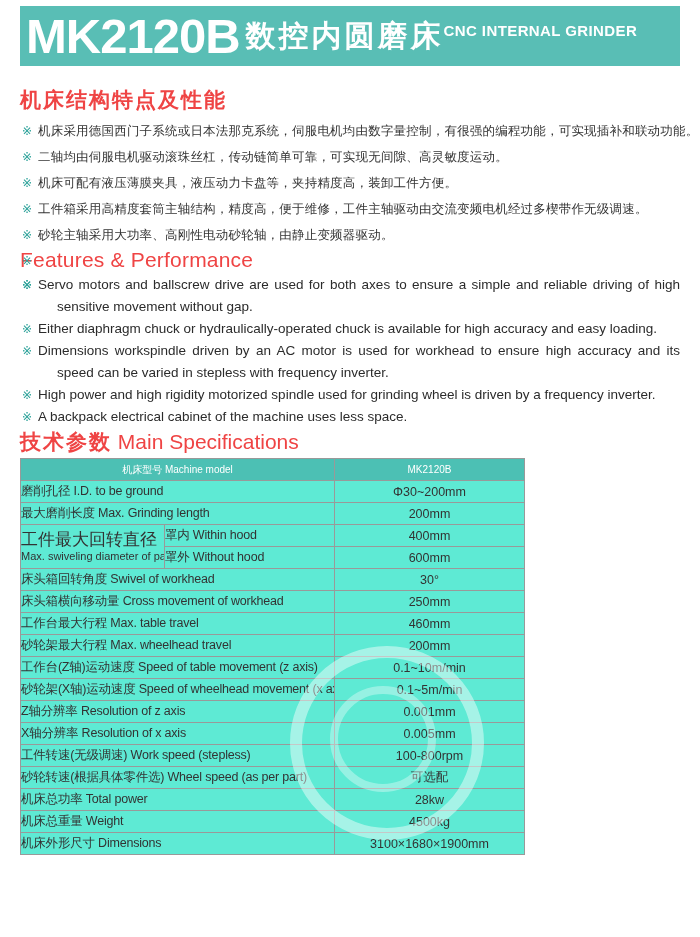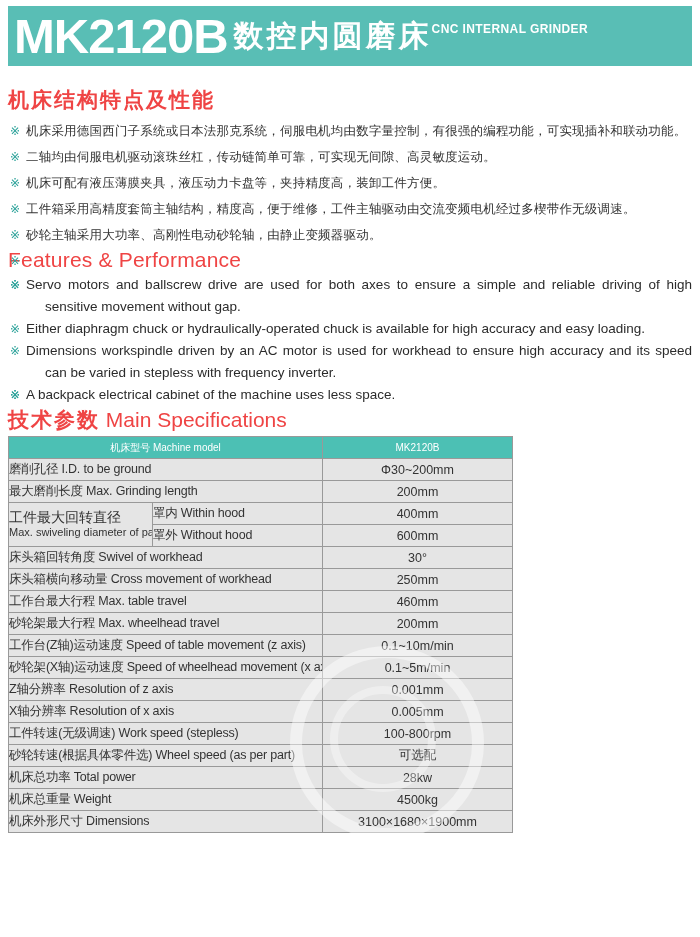--- a/index.html
+++ b/index.html
@@ -2,32 +2,32 @@
 <html><head>
 <meta charset="utf-8">
 <style>
   html,body{margin:0;padding:0;}
   body{
     width:700px;height:937px;overflow:hidden;position:relative;
     background:#ffffff;
     font-family:"Liberation Sans","DejaVu Sans",sans-serif;
     color:#2e2e2e;
   }
-  .page{padding:0 8px;position:relative;}
+  .page{padding:0 20px;position:relative;}
   
   .banner{
     margin-top:6px;height:60px;background:#59beb5;color:#fff;
     display:flex;align-items:center;overflow:hidden;
   }
   .banner .model{
     font-size:49px;font-weight:bold;line-height:1;margin-left:6px;letter-spacing:-1px;
   }
   .banner .title-block{margin-left:6px;display:flex;flex-direction:row;justify-content:center;}
   .banner .title-zh{font-size:30px;font-weight:bold;letter-spacing:3px;line-height:1.02;}
-  .banner .title-en{font-size:12px;font-weight:bold;letter-spacing:0.4px;margin-top:1px;}
+  .banner .title-en{font-size:15px;font-weight:bold;letter-spacing:0.4px;margin-top:1px;}
   
   .h-teal{color:#ef4444;font-size:21px;line-height:24px;margin:0;}
   .h1{margin-top:22px;font-weight:bold;letter-spacing:2px;}
   .h2{font-weight:normal;letter-spacing:0.2px;}
   .h3{margin-top:2px;font-weight:normal;}
   .h3 .zh{font-weight:bold;letter-spacing:2px;}
   
   .list{margin:0;padding:0;}
   .list-zh{margin-top:6px;}
   .list-en{margin-top:2px;}
@@ -41,33 +41,33 @@
   .li-en{
     padding-left:37px;text-indent:-19px;font-size:13.5px;line-height:22px;
     color:#2b2b2b;text-align:justify;
   }
   .li-en .mark{line-height:22px;text-indent:0;}
   
   table.specs{
     border-collapse:collapse;table-layout:fixed;width:504px;margin-top:4px;
   }
   table.specs td{
-    border:1px solid #999;background:#e5e5e5;height:21px;
+    border:1px solid #999;background:#5eead4;height:21px;
     font-size:12.5px;color:#333;padding:0;vertical-align:middle;
   }
   table.specs tr.thead td{
     background:#4cc0b4;color:#fff;text-align:center;font-size:10px;
   }
   td.lbl{
     text-align:left;padding-left:10px;white-space:nowrap;overflow:hidden;
     font-size:11.8px;letter-spacing:-0.2px;
   }
   td.val{text-align:center;}
   td.merged{padding-left:10px;line-height:1.25;white-space:nowrap;overflow:hidden;}
-  td.merged .l1{font-size:14px;display:block;}
+  td.merged .l1{font-size:17px;display:block;}
   td.merged .l2{font-size:11px;display:block;}
   
   .watermark{
     position:absolute;left:290px;top:640px;width:170px;height:170px;
     border:12px solid rgba(255,255,255,0.45);border-radius:50%;
     pointer-events:none;
   }
   .watermark .inner{
     position:absolute;left:28px;top:28px;width:90px;height:90px;
     border:8px solid rgba(255,255,255,0.35);border-radius:50%;
@@ -95,21 +95,21 @@
     <li class="li li-zh"><span class="mark">※</span><span>砂轮主轴采用大功率、高刚性电动砂轮轴，由静止变频器驱动。</span></li>
     <li class="li li-zh"><span class="mark">※</span></li>
   </ul>
 
   <h2 class="h-teal h2">Features &amp; Performance</h2>
   <ul class="list list-en">
     <li class="li li-en"><span class="mark">※</span></li>
     <li class="li li-en"><span class="mark">※</span><span>Servo motors and ballscrew drive are used for both axes to ensure a simple and reliable driving of high sensitive movement without gap.</span></li>
     <li class="li li-en"><span class="mark">※</span><span>Either diaphragm chuck or hydraulically-operated chuck is available for high accuracy and easy loading.</span></li>
     <li class="li li-en"><span class="mark">※</span><span>Dimensions workspindle driven by an AC motor is used for workhead to ensure high accuracy and its speed can be varied in stepless with frequency inverter.</span></li>
-    <li class="li li-en"><span class="mark">※</span></li>
+    <li class="li li-en"><span class="mark">※</span><span>High power and high rigidity motorized spindle used for grinding wheel is driven by a frequency inverter.</span></li>
     <li class="li li-en"><span class="mark">※</span><span>A backpack electrical cabinet of the machine uses less space.</span></li>
   </ul>
 
   <h2 class="h-teal h3"><span class="zh">技术参数</span> <span>Main Specifications</span></h2>
 
   <table class="specs">
     <colgroup>
         <col style="width:144px">
         <col style="width:170px">
         <col style="width:190px">

